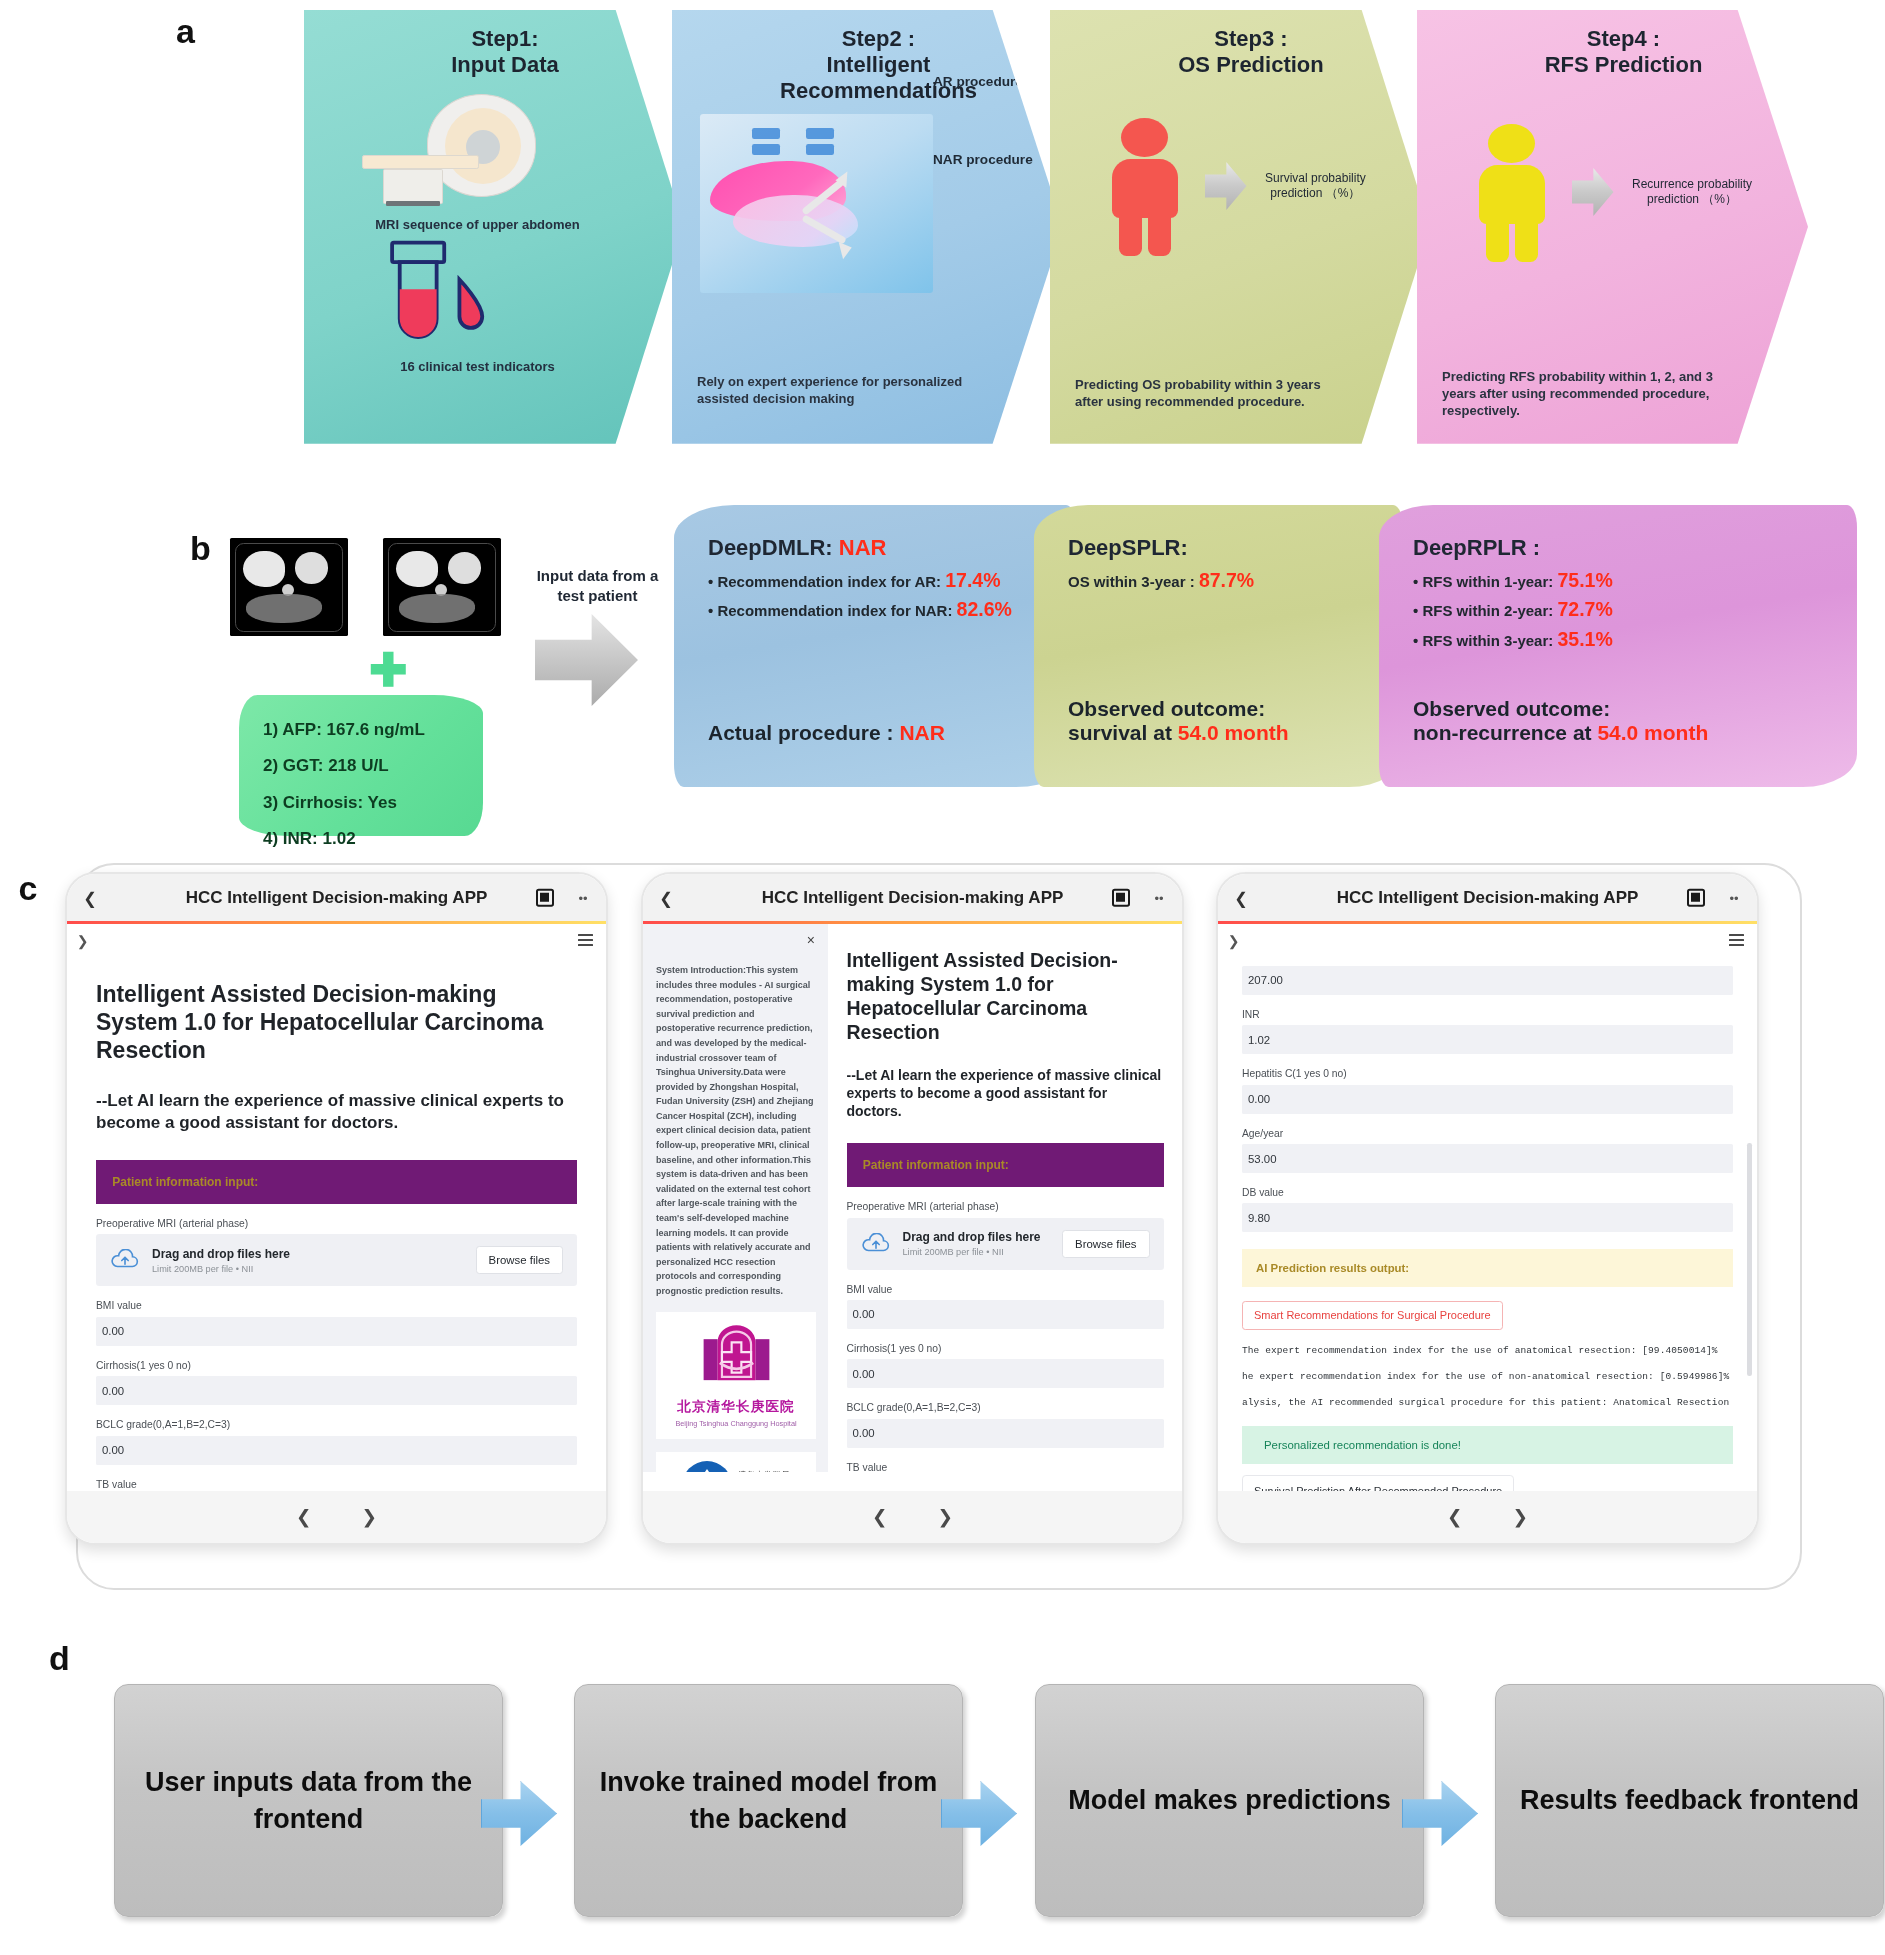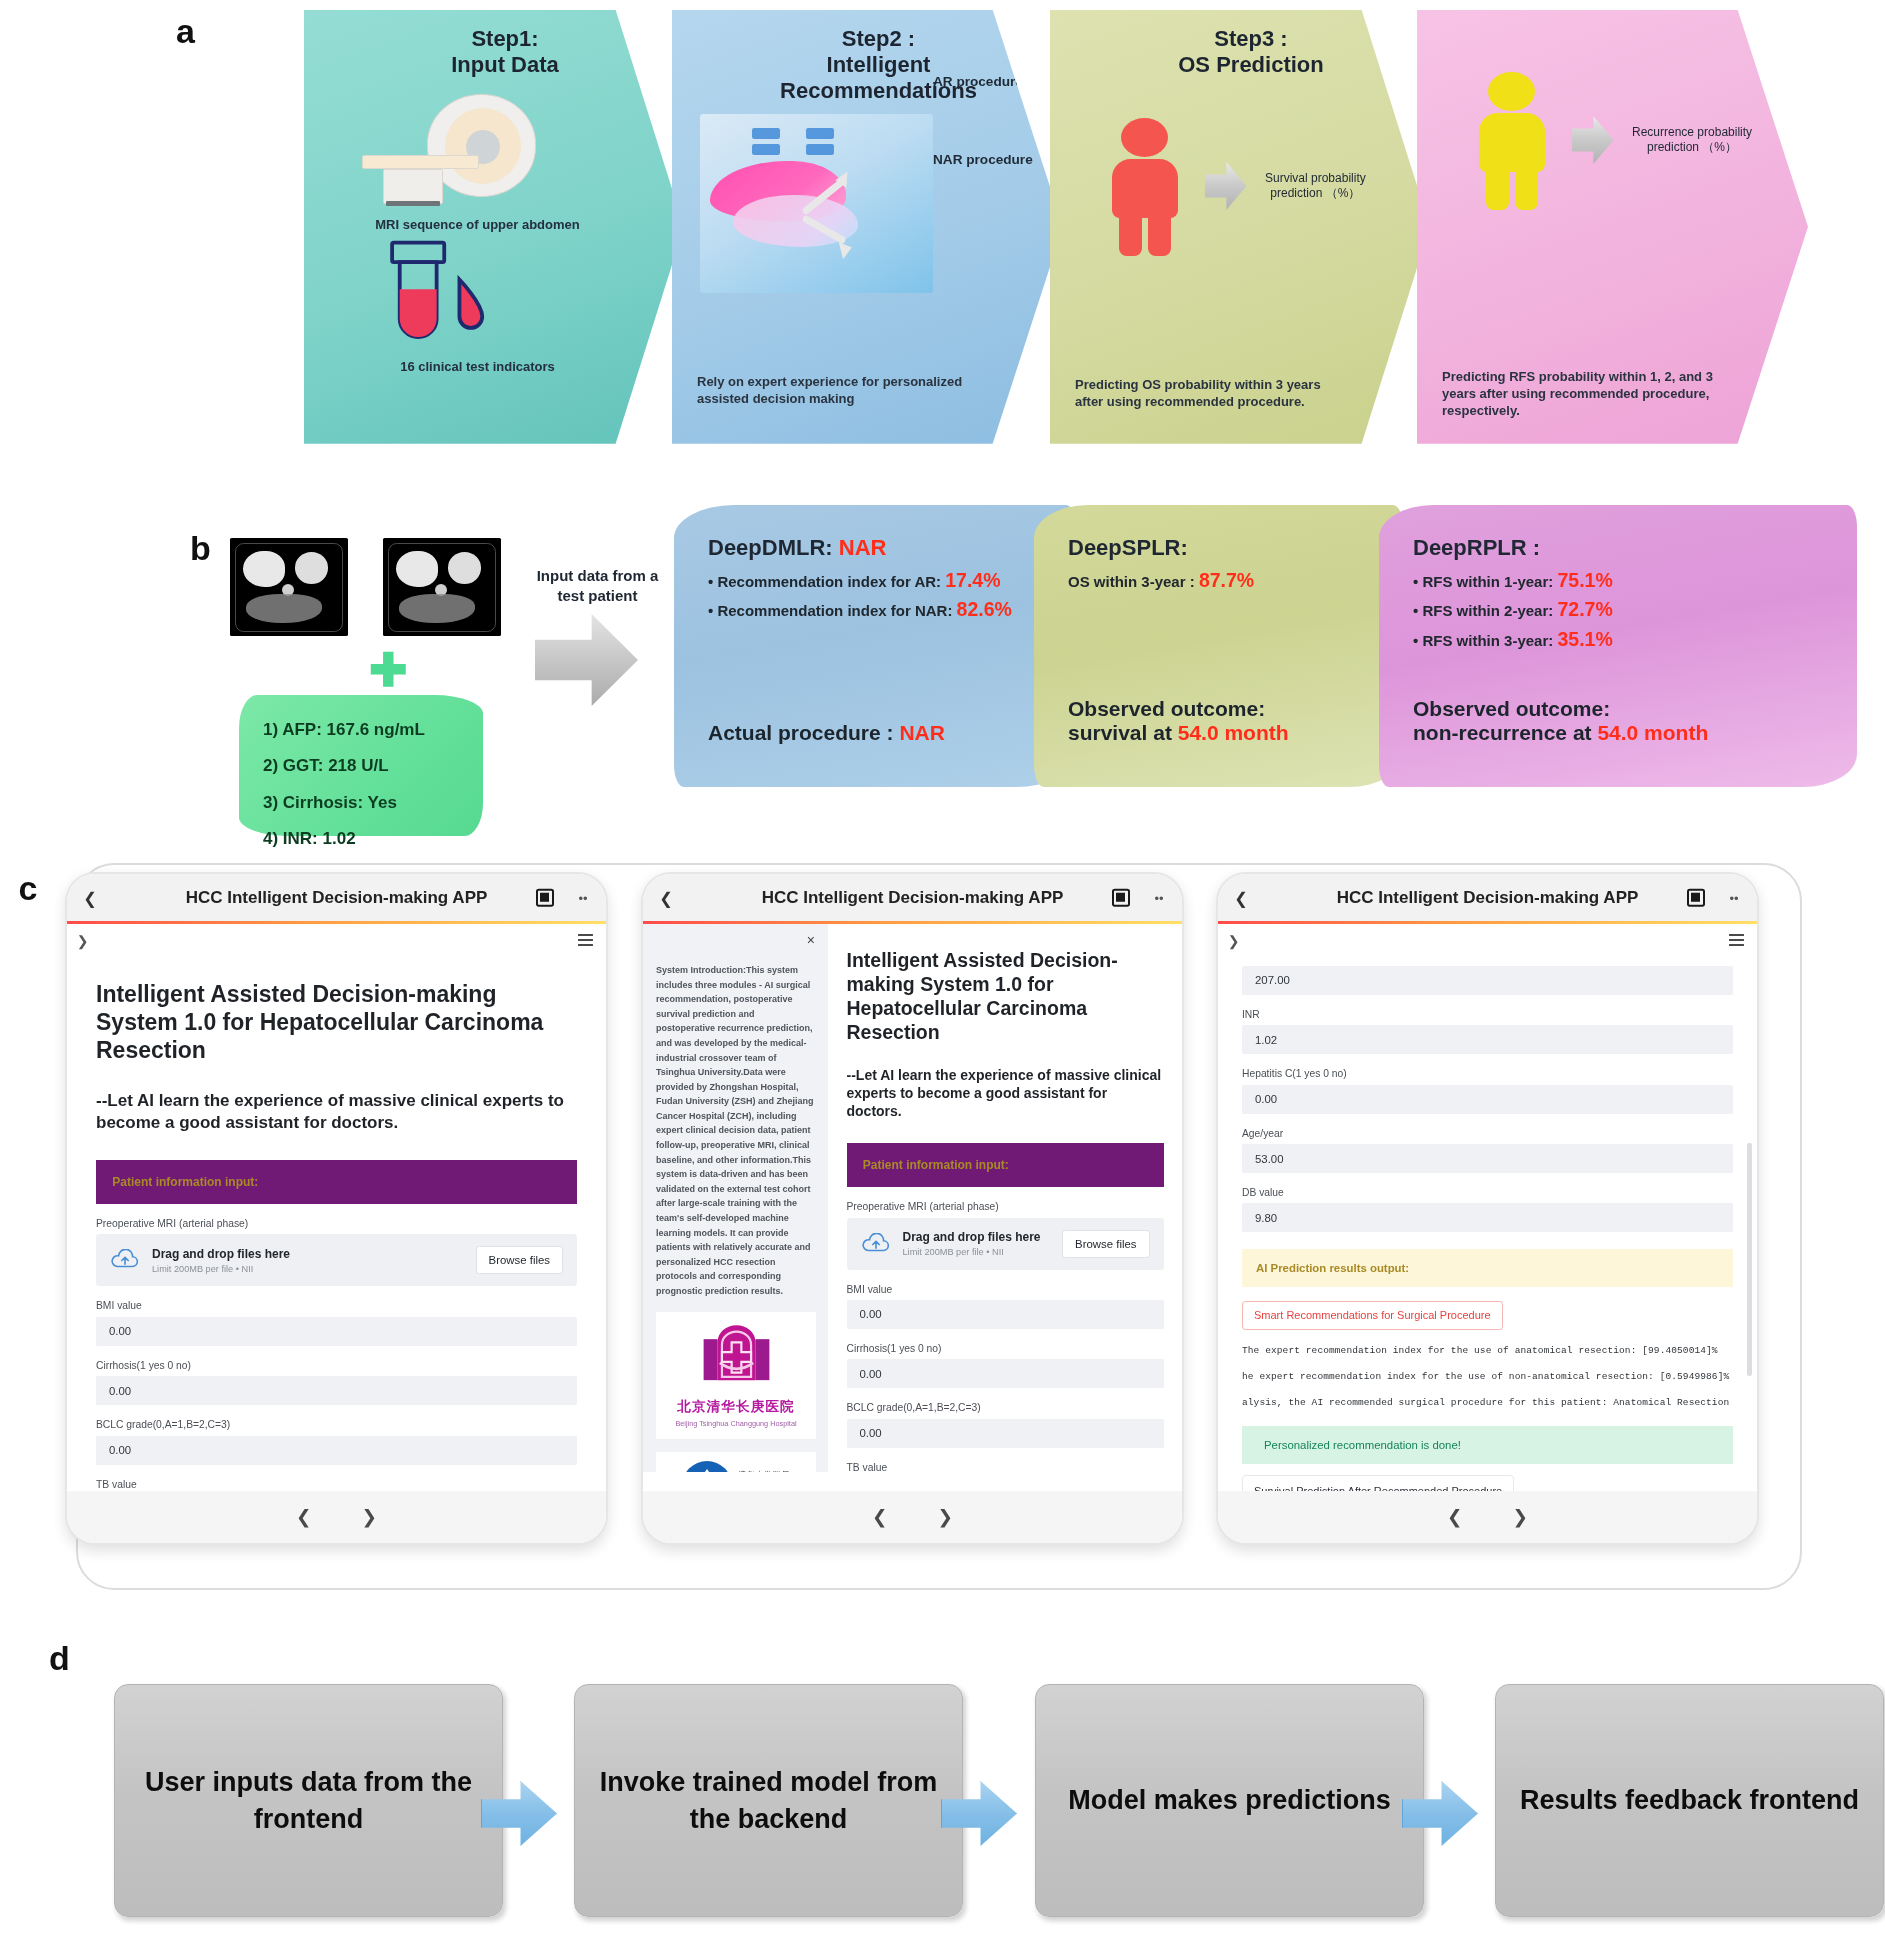--- a/index.html
+++ b/index.html
@@ -177,21 +177,21 @@
   .ph-burger span { display:block; height:2.2px; background:#4a4a4a; margin-bottom:2.7px; border-radius:0.5px; }
 
   .ph-content { padding: 0 29px; position:relative; height: 548px; overflow:hidden; }
   .app-h1 { font-size:23px; font-weight:700; color:#1f2328; line-height:1.22; margin-top:22px; }
   .app-sub{ font-size:17px; font-weight:700; color:#1f2328; line-height:1.28; margin-top:26px; }
 
   .yellow-bar { background:#701a75; padding:15px 16.3px; margin-top:26px; }
   .yellow-bar span { font-size:12px; color:#a98a27; font-weight:600; }
 
   .field-label { font-size:10.3px; color:#4a4f55; margin:14px 0 5.4px; }
-  .field-box { background:#f0f1f5; height:29px; display:flex; align-items:center; padding:0 13px;
+  .field-box { background:#f0f1f5; height:29px; display:flex; align-items:center; padding:0 6px;
                font-size:11.4px; color:#31363c; border-radius:1.6px; }
 
   .drop-zone { background:#eff0f4; border-radius:3.3px; padding:12px 14px;
                display:flex; align-items:center; gap:12px; }
   .cloud-ic { width:30px;height:22px; position:relative; flex:0 0 auto; }
   .dz-txt b  { display:block; font-size:12px; color:#22272c; }
   .dz-txt i  { display:block; font-size:9.2px; color:#8c9197; font-style:normal; margin-top:2.7px; }
   .browse-btn{ margin-left:auto; background:#fff; border:1.1px solid #dfe1e6; border-radius:3.3px;
                padding:7px 12px; font-size:11.4px; color:#24292f; white-space:nowrap; }
 
@@ -312,20 +312,22 @@
           <div class="legR"></div>
       </div>
       <div class="gray-arrow"></div>
       <div class="pred-lbl" style="white-space:pre-line;">Survival probability
 prediction （%）</div>
     </div>
     <div class="chev-cap" style="bottom:33px; right:103px;">Predicting OS probability  within 3 years after using recommended procedure.</div>
   </div>
 
   <div class="chev c4">
+    <div class="chev-title">Step4 :
+RFS Prediction</div>
     <div style="display:flex; align-items:center; gap:18.5px; margin:46px 0 0 30px;">
       <div class="person p-yel">
         <div class="head"></div>
           <div class="body"></div>
           <div class="legL"></div>
           <div class="legR"></div>
       </div>
       <div class="gray-arrow"></div>
       <div class="pred-lbl" style="white-space:pre-line;">Recurrence probability
 prediction （%）</div>

